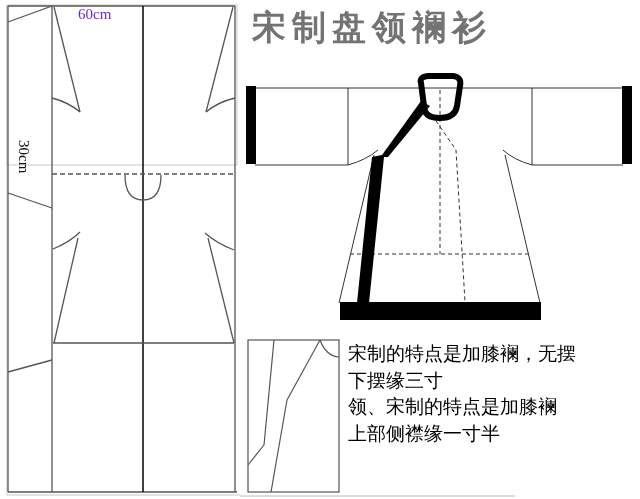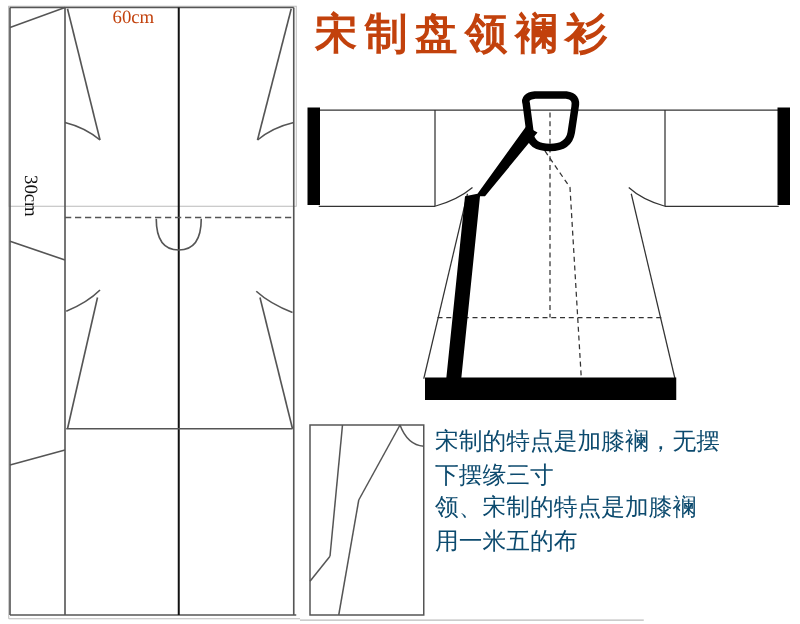--- a/index.html
+++ b/index.html
@@ -2,34 +2,34 @@
 <html><head>
 <meta charset="utf-8">
 <style>
   html, body { margin: 0; padding: 0; background: #ffffff; }
   body { width: 640px; height: 499px; position: relative; overflow: hidden; font-family: "DejaVu Serif", serif; }
   .canvas { position: absolute; left: 0; top: 0; width: 640px; height: 499px; }
   svg { position: absolute; left: 0; top: 0; }
   .title {
     position: absolute; left: 252px; top: 4px; width: 380px; height: 46px;
     font-family: "DejaVu Sans", sans-serif; font-weight: bold; font-size: 34px;
-    letter-spacing: 6px; color: #c2410c; line-height: 46px; white-space: nowrap;
+    letter-spacing: 6px; color: #737373; line-height: 46px; white-space: nowrap;
   }
   .dim-top {
-    position: absolute; left: 90px; top: 6px; font-family: "Liberation Serif", serif;
-    font-size: 15px; color: #c2410c;
+    position: absolute; left: 78px; top: 6px; font-family: "Liberation Serif", serif;
+    font-size: 15px; color: #6d28d9;
   }
   .dim-side {
     position: absolute; left: 12px; top: 140px; font-family: "Liberation Serif", serif;
     font-size: 15px; color: #111; transform: rotate(90deg); transform-origin: left top;
     white-space: nowrap; margin-left: 20px;
   }
   .notes {
     position: absolute; left: 348px; top: 340px; width: 290px;
-    font-family: "DejaVu Sans", sans-serif; font-size: 19px; line-height: 26.5px; color: #0c4a6e;
+    font-family: "DejaVu Sans", sans-serif; font-size: 19px; line-height: 26.5px; color: #000000;
   }
   .notes div { white-space: nowrap; }
 </style>
 </head>
 <body>
 
 <div class="canvas">
 
   <svg width="640" height="499" viewBox="0 0 640 499">
 
@@ -112,15 +112,15 @@
   </svg>
 
   <div class="title">宋制盘领襕衫</div>
   <div class="dim-top">60cm</div>
   <div class="dim-side">30cm</div>
 
   <div class="notes">
     <div>宋制的特点是加膝襕，无摆</div>
     <div>下摆缘三寸</div>
     <div>领、宋制的特点是加膝襕</div>
-    <div>用一米五的布</div>
+    <div>上部侧襟缘一寸半</div>
   </div>
 </div>
 
 </body></html>

